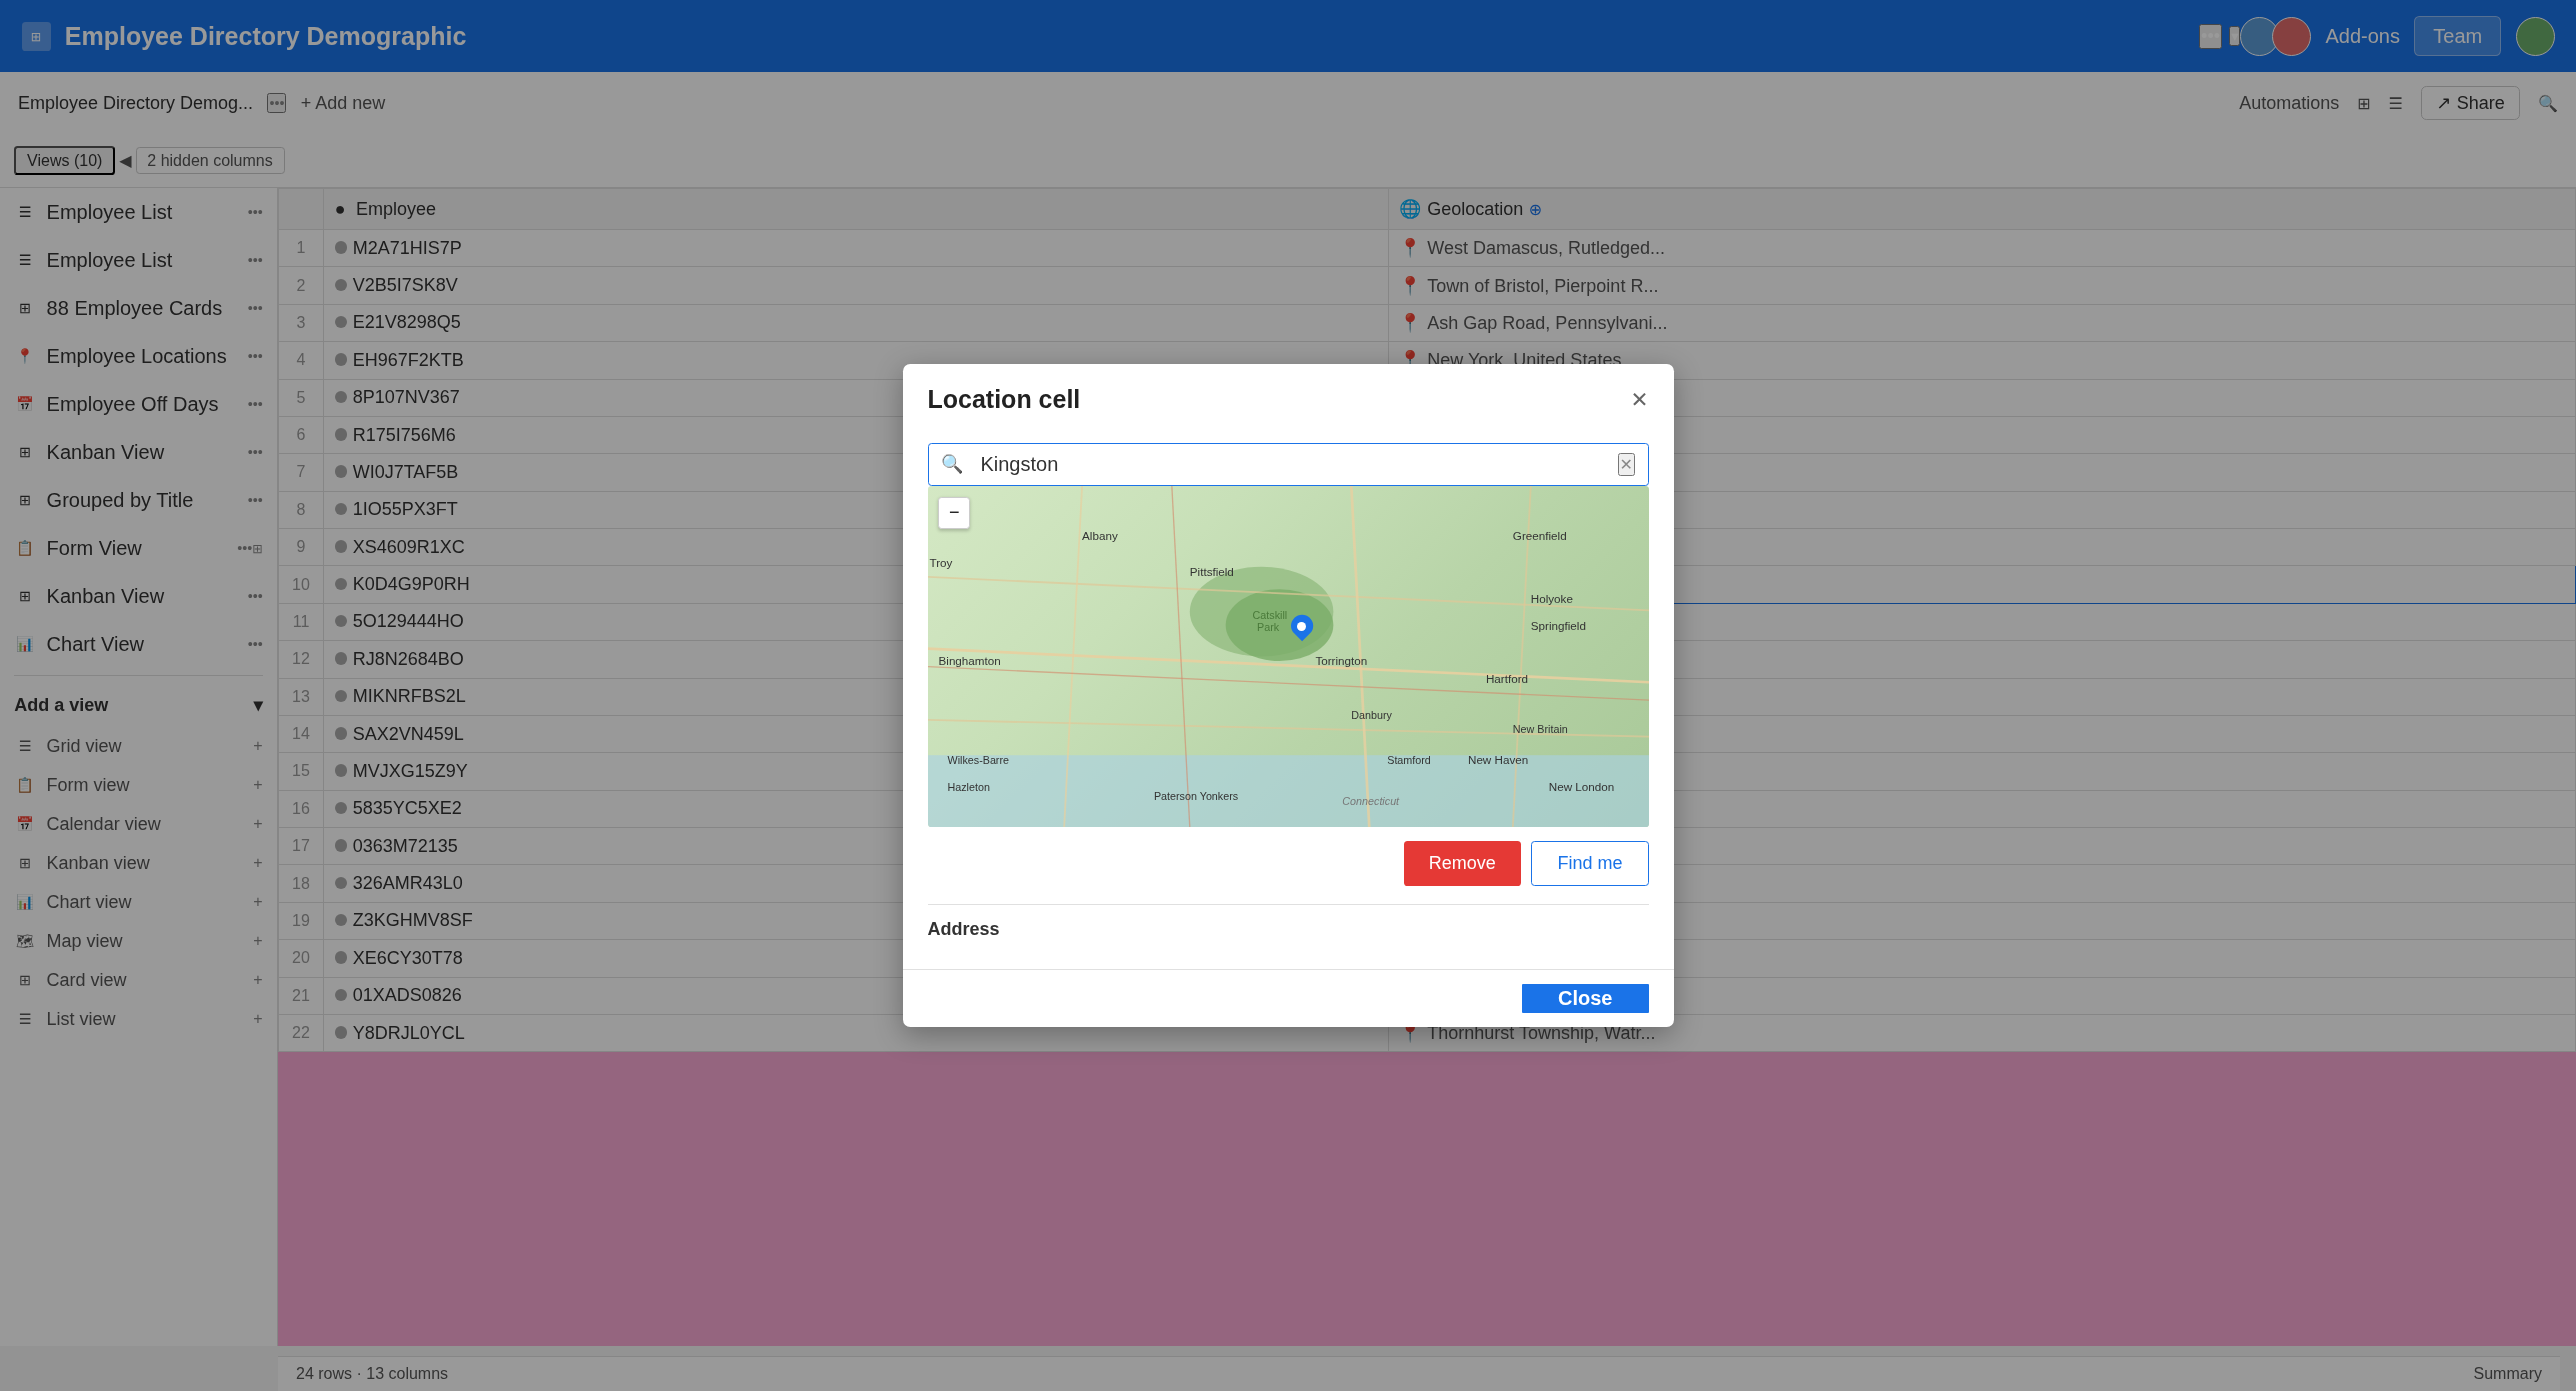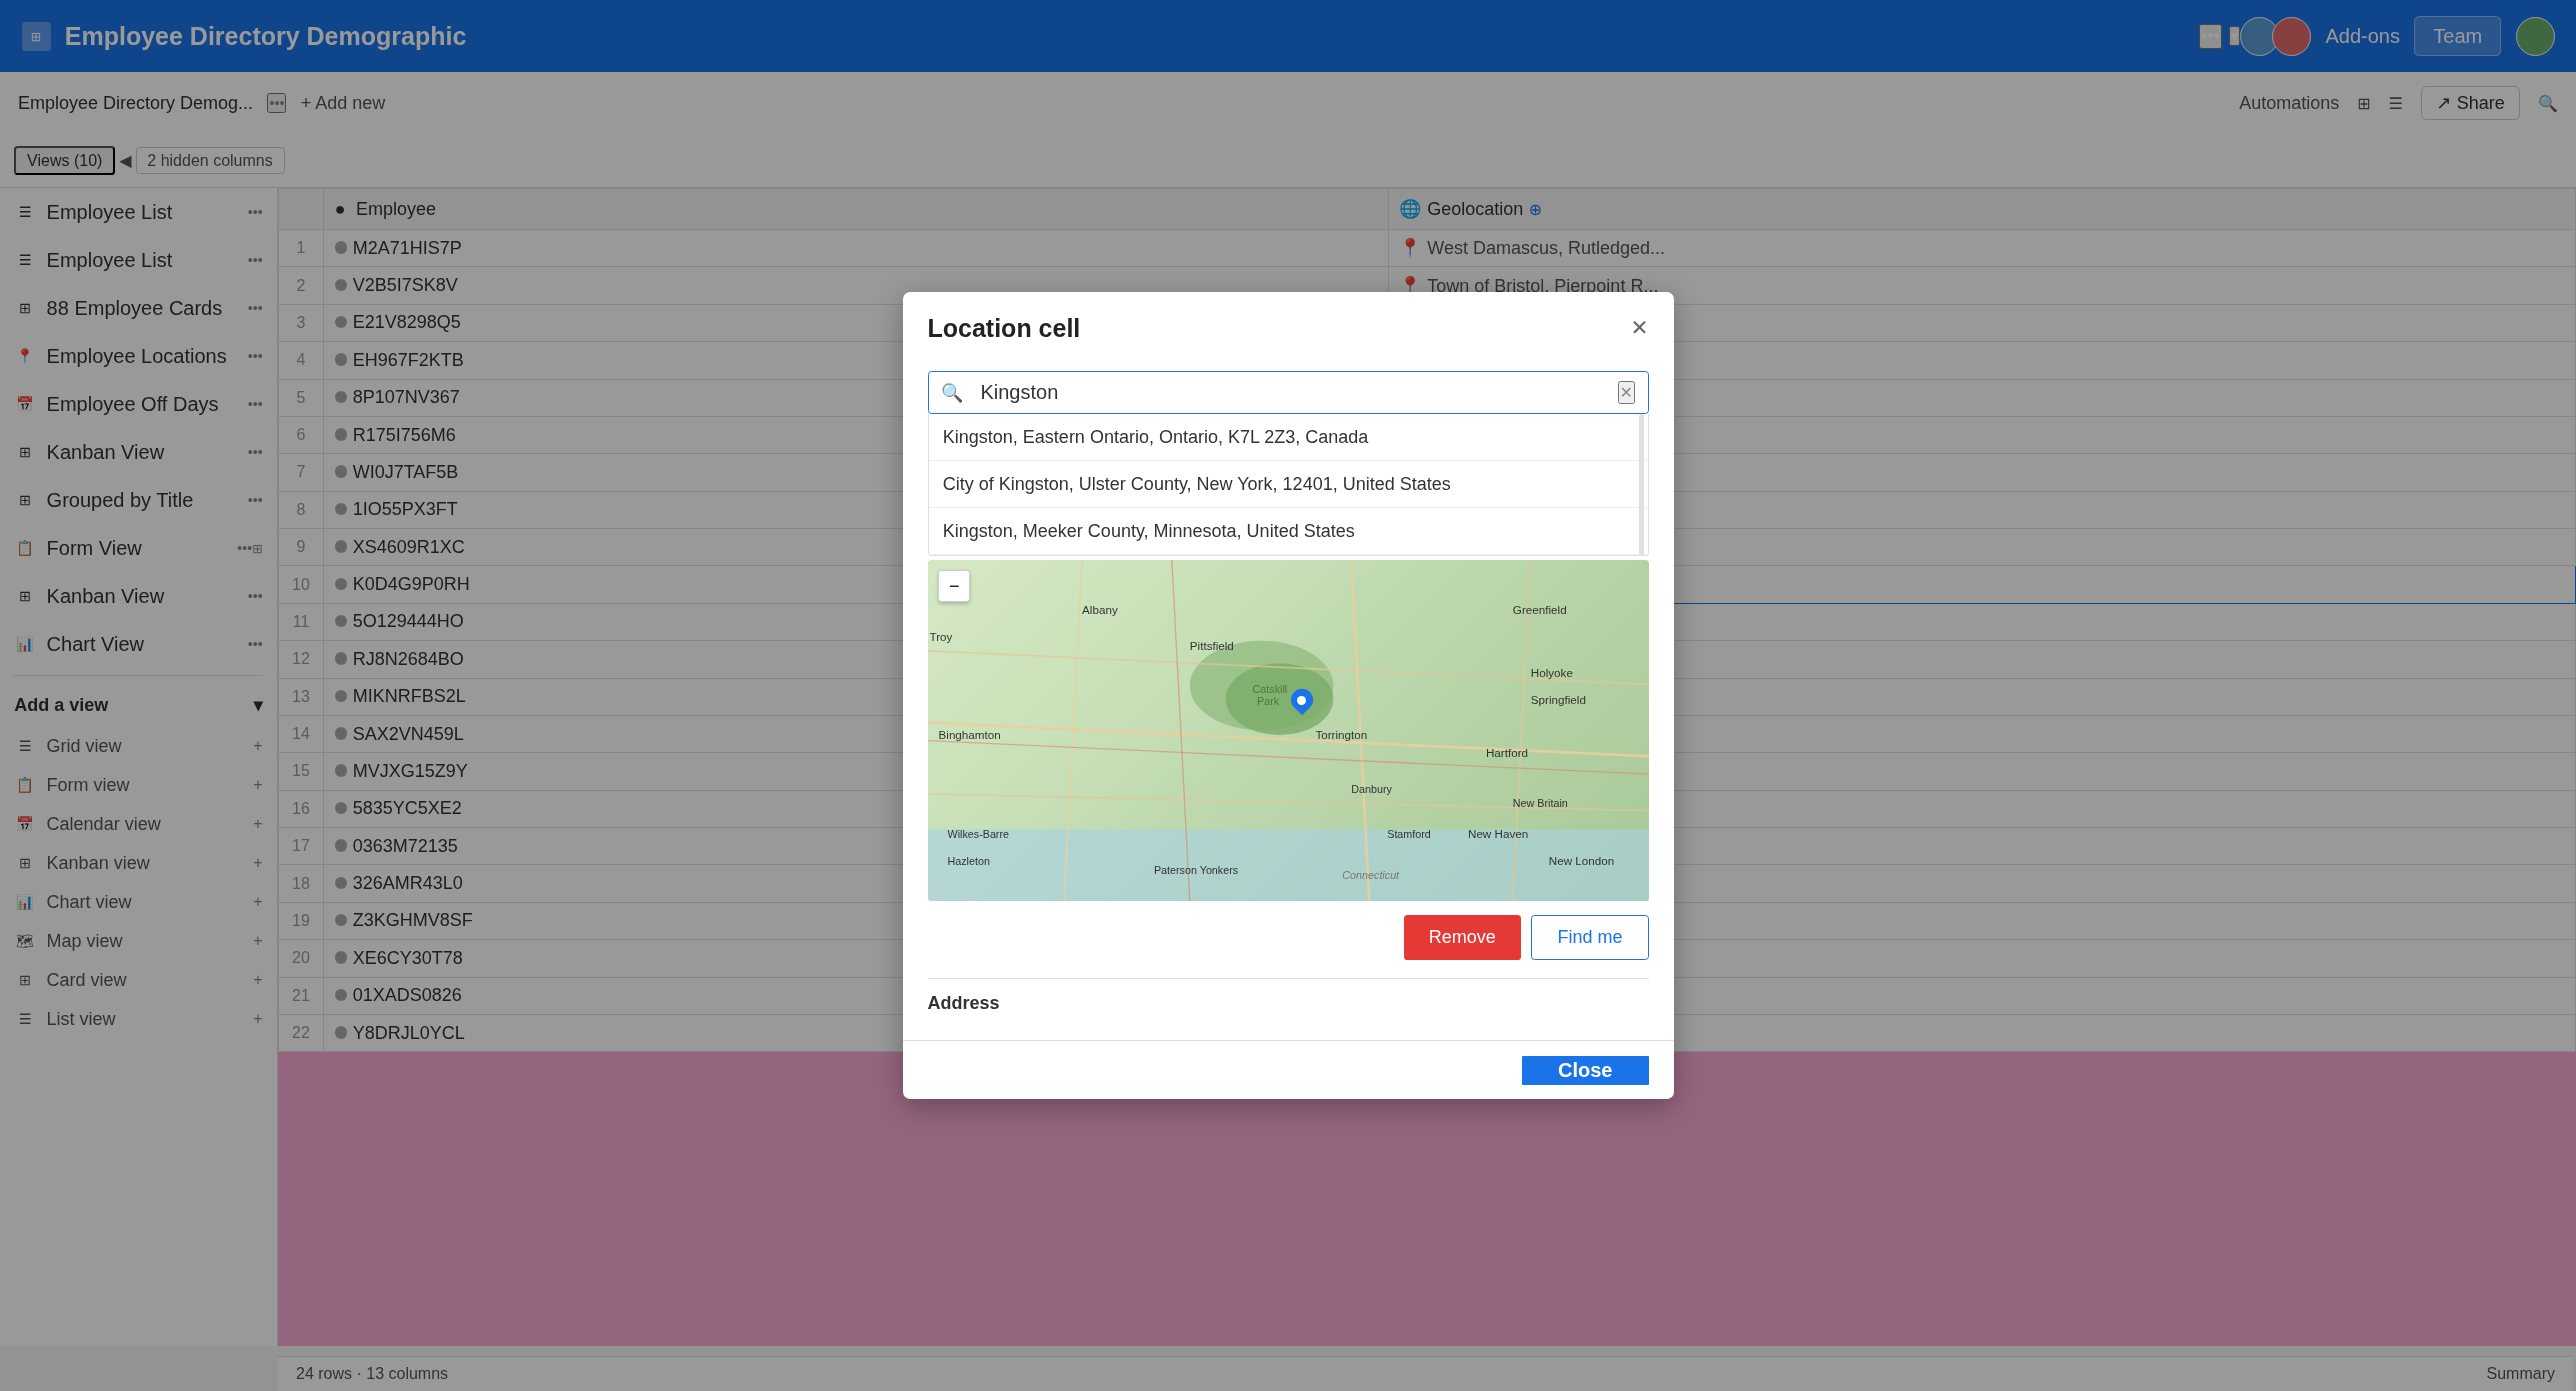--- a/index.html
+++ b/index.html
@@ -95,21 +95,21 @@
     td { border: 0.9px solid #e0e0e0; padding: 7.2px 10.8px; color: #333; background: white; white-space: nowrap; overflow: hidden; text-overflow: ellipsis; max-width: 179px; }
     .row-num { color: #999; font-size: 16px; width: 36px; text-align: center; }
     .geolocation-cell { color: #555; }
     .geolocation-cell.selected { border: 1.8px solid #1a73e8 !important; }
     .geolocation-icon { color: #888; margin-right: 5.4px; }
     .geo-col-header { display: flex; align-items: center; gap: 5.4px; }
     .plus-btn { color: #1a73e8; font-size: 16px; cursor: pointer; }
 
     
     .bottom-bar {
-      position: absolute; bottom: 0; left: 278px; right: 3px; height: 35px;
+      position: absolute; bottom: 0; left: 278px; right: 16px; height: 35px;
       background: white; border-top: 0.9px solid #e0e0e0;
       display: flex; align-items: center; padding: 0 18px; font-size: 16px; color: #555;
     }
     .bottom-bar-right { margin-left: auto; }
 
     
     .modal-overlay {
       position: absolute; top: 0; left: 0; right: 0; bottom: 0;
       background: rgba(0,0,0,0.4); z-index: 100; display: flex; align-items: center; justify-content: center;
     }
@@ -535,26 +535,20 @@
       <button class="modal-close">✕</button>
     </div>
     <div class="modal-body">
 
       <div class="search-box">
         <span class="search-icon">🔍</span>
         <input class="search-input" value="Kingston" type="text" style="">
         <button class="search-clear">✕</button>
       </div>
 
-      <div class="suggestions-dropdown">
-        <div class="suggestion-item">Kingston, Eastern Ontario, Ontario, K7L 2Z3, Canada</div>
-        <div class="suggestion-item">City of Kingston, Ulster County, New York, 12401, United States</div>
-        <div class="suggestion-item">Kingston, Meeker County, Minnesota, United States</div>
-        <div class="suggestions-scrollbar"></div>
-      </div>
 
       <div class="map-container">
         <div class="map-bg">
           <svg class="map-svg" viewBox="0 0 860 380" preserveAspectRatio="xMidYMid slice">
 
             <rect x="0" y="300" width="860" height="80" fill="#a8d0e6" opacity="0.6"></rect>
 
             <ellipse cx="400" cy="140" rx="80" ry="50" fill="#8db87a" opacity="0.7"></ellipse>
             <ellipse cx="420" cy="155" rx="60" ry="40" fill="#7aad68" opacity="0.8"></ellipse>
             <text x="390" y="148" font-size="12" fill="#4a7a3a" font-family="sans-serif">Catskill</text>

